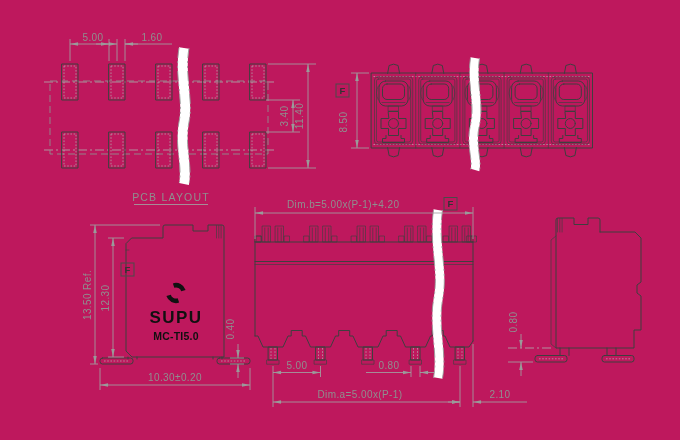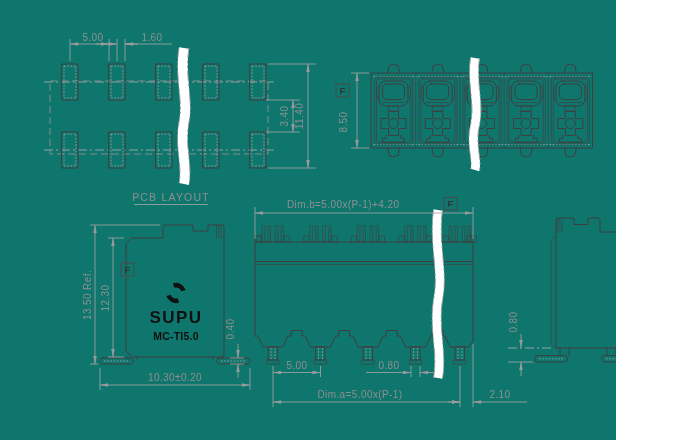--- a/index.html
+++ b/index.html
@@ -1,16 +1,16 @@
 <!DOCTYPE html>
 <html><head>
 <meta charset="utf-8">
 <style>
   html,body{margin:0;padding:0;background:#ffffff;}
-  #stage{position:relative;width:616px;height:440px;background:#0f766e;overflow:hidden;
+  #stage{position:relative;width:680px;height:440px;background:#be185d;overflow:hidden;
          font-family:"Liberation Sans",sans-serif;}
   svg{position:absolute;left:0;top:0;}
   
   .o{stroke:#3f3f3f;fill:none;stroke-width:1;stroke-linejoin:round;stroke-linecap:round;}
   .t{stroke-width:.65;}
   
   .dl{stroke:#a2a2a2;fill:none;stroke-width:.85;}
   .cl{stroke:#b0b0b0;fill:none;stroke-width:.8;stroke-dasharray:9 3 2 3;}
   .dash{stroke:#8e8e8e;fill:none;stroke-width:.9;stroke-dasharray:7 4;}
   .dot{stroke:#b5b5b5;fill:none;stroke-width:.7;stroke-dasharray:1.6 1.6;}

